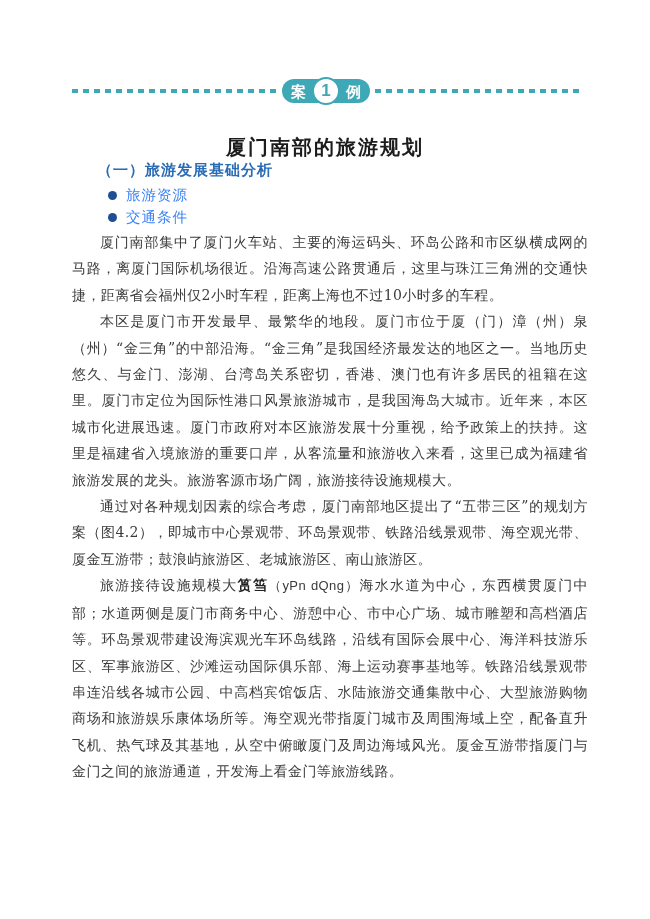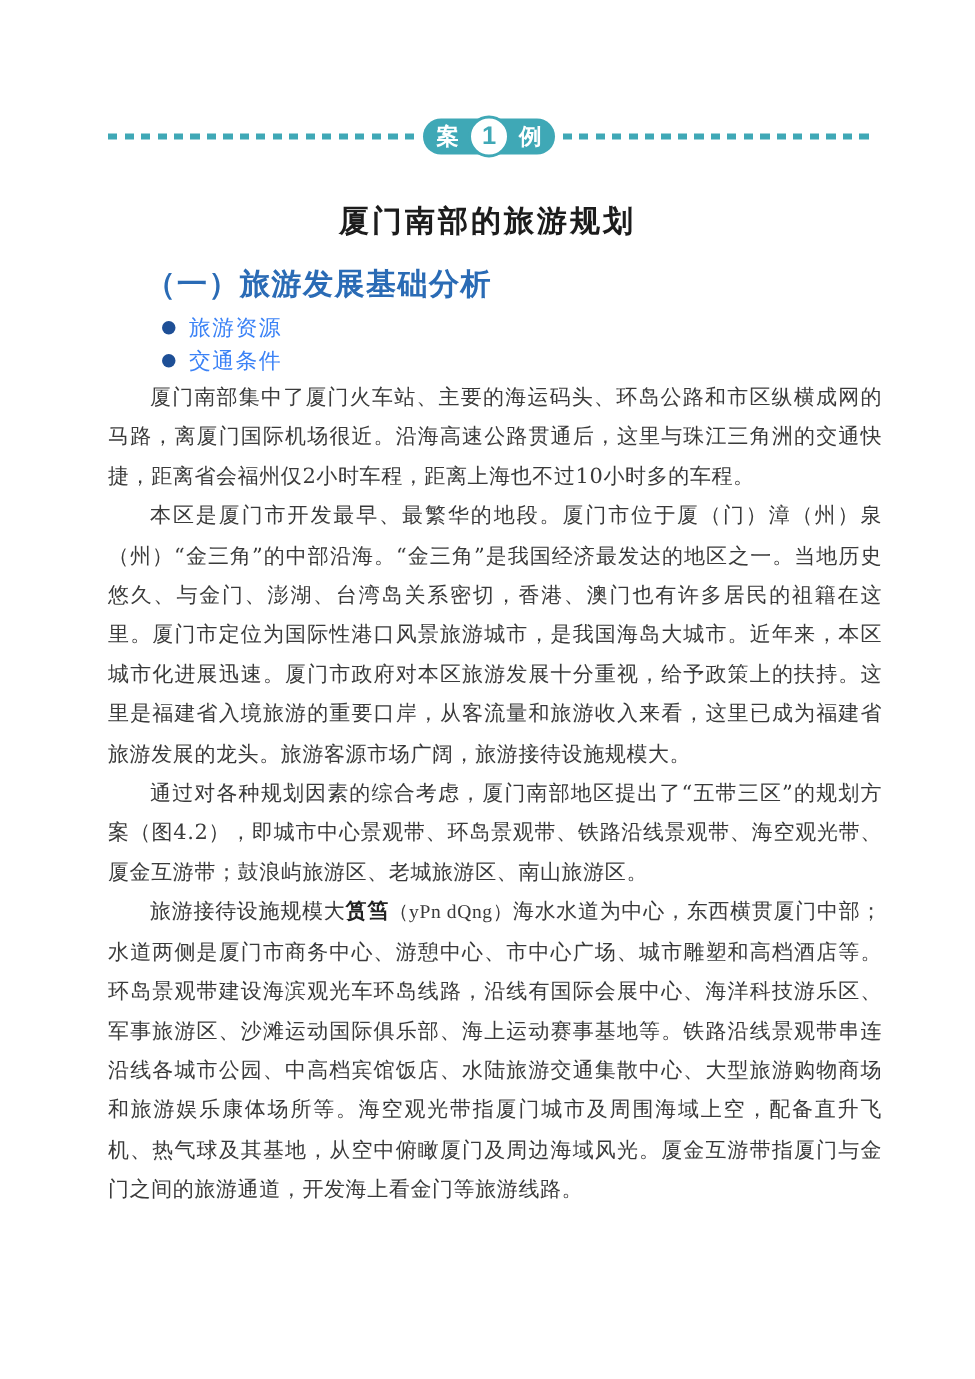--- a/index.html
+++ b/index.html
@@ -42,40 +42,40 @@
     margin:0 6px;font-family:"Liberation Sans",sans-serif;
   }
   
   .doc-title{
     margin-top:28px;text-align:center;
     font-size:20px;font-weight:700;letter-spacing:2px;color:#1c1c1c;
   }
   
   .content{padding:0 62px 0 72px;}
   .section-heading{
-    margin-top:15px;margin-bottom:6px;padding-left:25px;
-    color:var(--heading-blue);font-weight:700;font-size:20px;
+    margin-bottom:6px;padding-left:25px;
+    color:var(--heading-blue);font-weight:700;font-size:15px;
     font-family:"Liberation Sans",sans-serif;letter-spacing:1px;
   }
   .bullet-row{
     display:flex;align-items:center;gap:9px;
     padding-left:36px;margin:3px 0 2px 0;
     font-size:14.5px;color:#3b82f6;letter-spacing:1px;
   }
   .bullet-dot{
     width:9px;height:9px;border-radius:50%;
     background:var(--bullet-navy);flex:0 0 auto;
   }
   p.body{
     text-align:justify;text-indent:2em;
     font-size:14px;line-height:26.4px;color:var(--ink);
     letter-spacing:0.4px;
   }
   .term-bold{font-weight:700;color:#222;}
-  .pinyin{font-family:Liberation Serif, serif;font-size:13px;margin-top:24px;}
+  .pinyin{font-family:Liberation Sans, sans-serif;font-size:13px;margin-top:24px;}
   
   .footer{
     position:absolute;right:60px;bottom:36px;
     display:flex;align-items:center;
   }
   .footer-label{
     font-size:13px;color:#3f3f3f;font-weight:700;letter-spacing:1px;
     font-family:"Liberation Sans",sans-serif;
   }
   .footer-bar{

